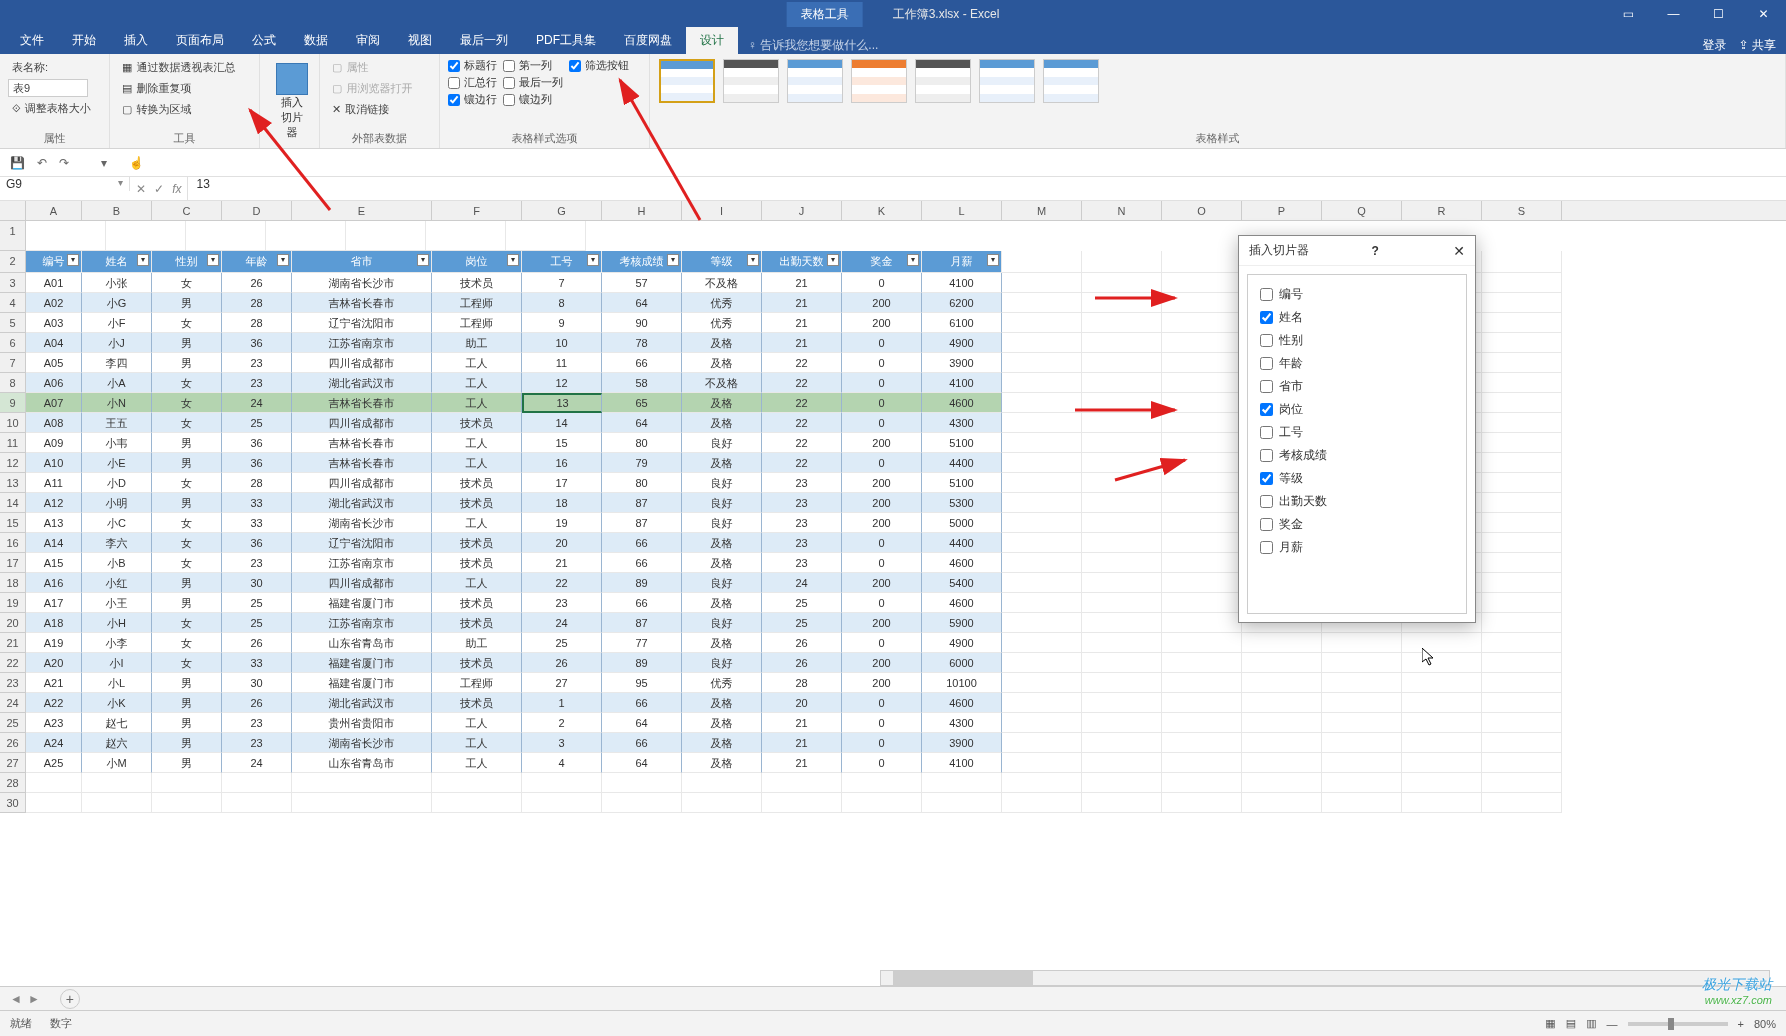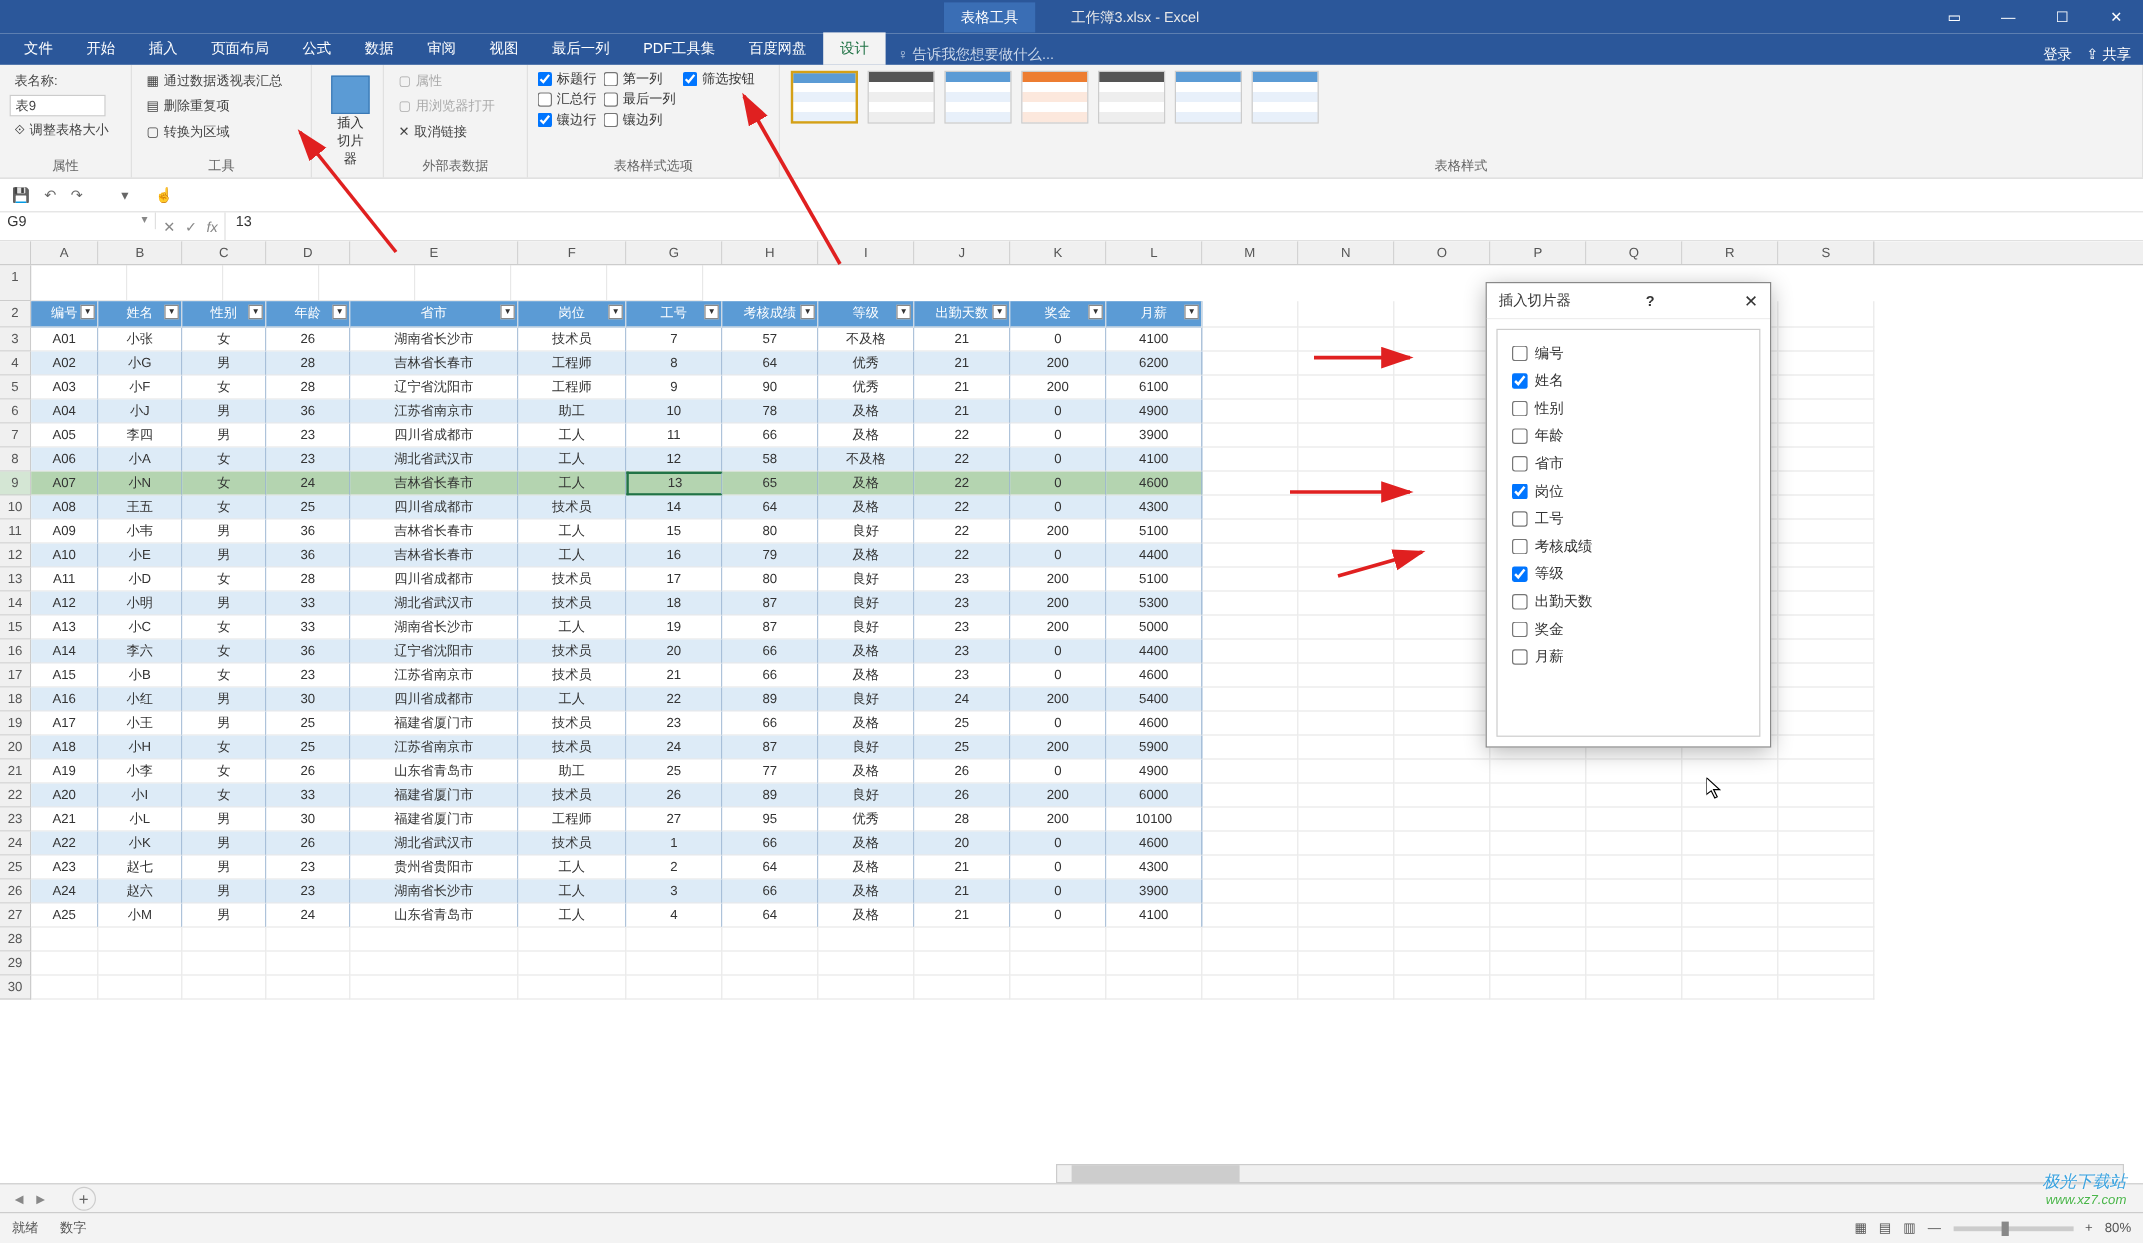--- a/index.html
+++ b/index.html
@@ -872,42 +872,20 @@
       <div class="cell" style="width:80px"></div>
       <div class="cell" style="width:80px"></div>
       <div class="cell" style="width:80px"></div>
       <div class="cell" style="width:80px"></div>
       <div class="cell" style="width:80px"></div>
       <div class="cell" style="width:80px"></div>
       <div class="cell" style="width:80px"></div>
       <div class="cell" style="width:80px"></div>
     </div>
     <div class="row">
-      <div class="rh">29</div>
-      <div class="cell" style="width:56px"></div>
-      <div class="cell" style="width:70px"></div>
-      <div class="cell" style="width:70px"></div>
-      <div class="cell" style="width:70px"></div>
-      <div class="cell" style="width:140px"></div>
-      <div class="cell" style="width:90px"></div>
-      <div class="cell" style="width:80px"></div>
-      <div class="cell" style="width:80px"></div>
-      <div class="cell" style="width:80px"></div>
-      <div class="cell" style="width:80px"></div>
-      <div class="cell" style="width:80px"></div>
-      <div class="cell" style="width:80px"></div>
-      <div class="cell" style="width:80px"></div>
-      <div class="cell" style="width:80px"></div>
-      <div class="cell" style="width:80px"></div>
-      <div class="cell" style="width:80px"></div>
-      <div class="cell" style="width:80px"></div>
-      <div class="cell" style="width:80px"></div>
-      <div class="cell" style="width:80px"></div>
-    </div>
-    <div class="row">
       <div class="rh">30</div>
       <div class="cell" style="width:56px"></div>
       <div class="cell" style="width:70px"></div>
       <div class="cell" style="width:70px"></div>
       <div class="cell" style="width:70px"></div>
       <div class="cell" style="width:140px"></div>
       <div class="cell" style="width:90px"></div>
       <div class="cell" style="width:80px"></div>
       <div class="cell" style="width:80px"></div>
       <div class="cell" style="width:80px"></div>

